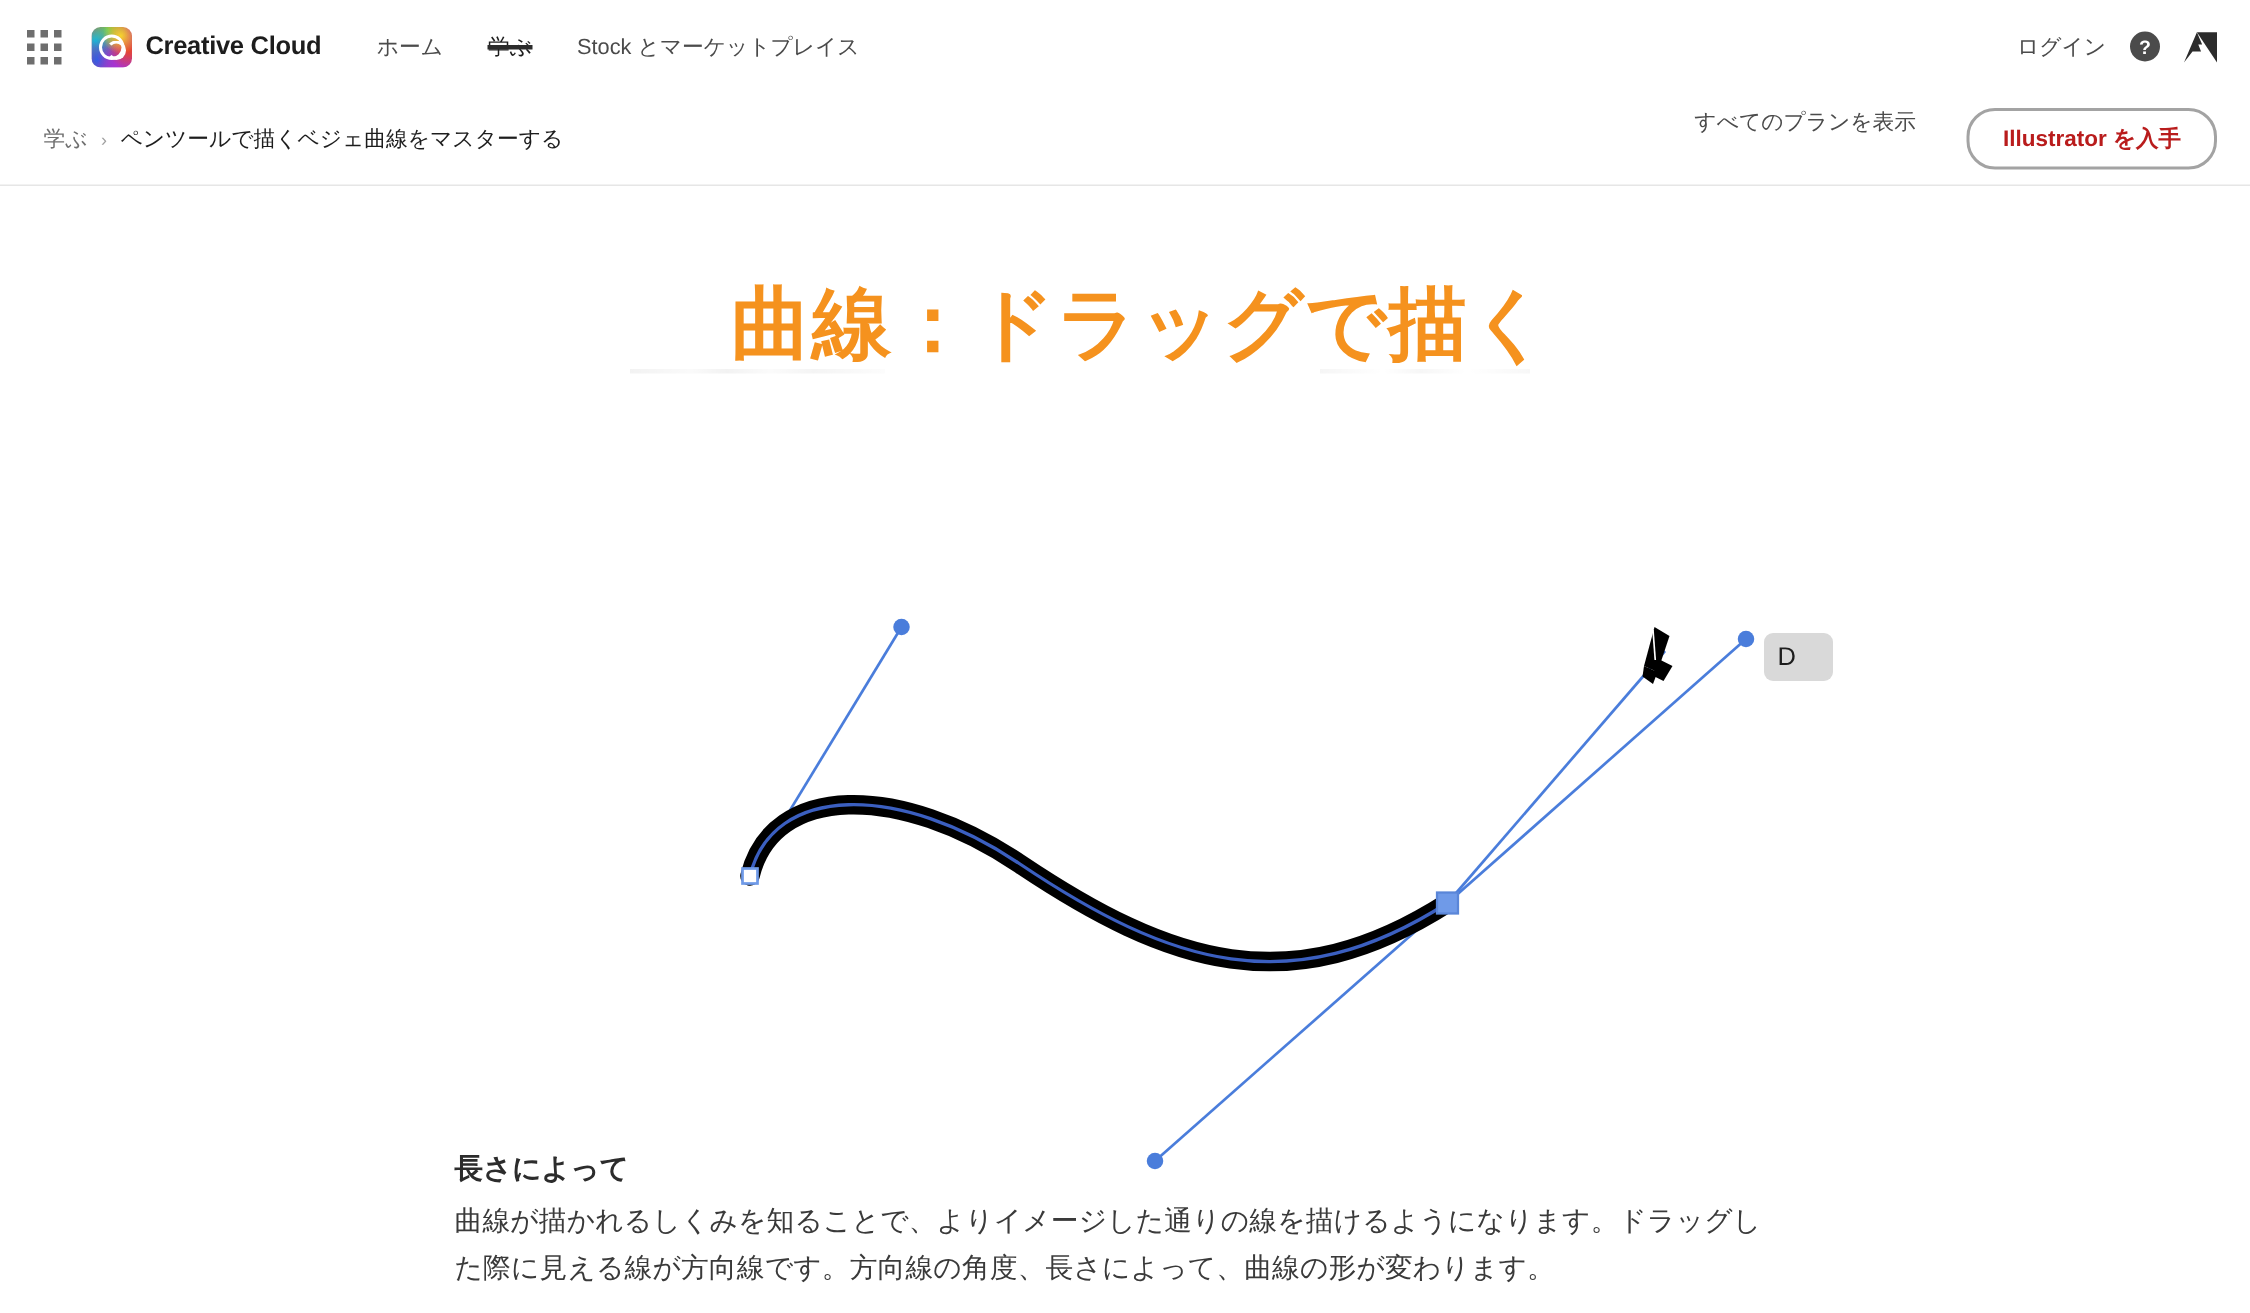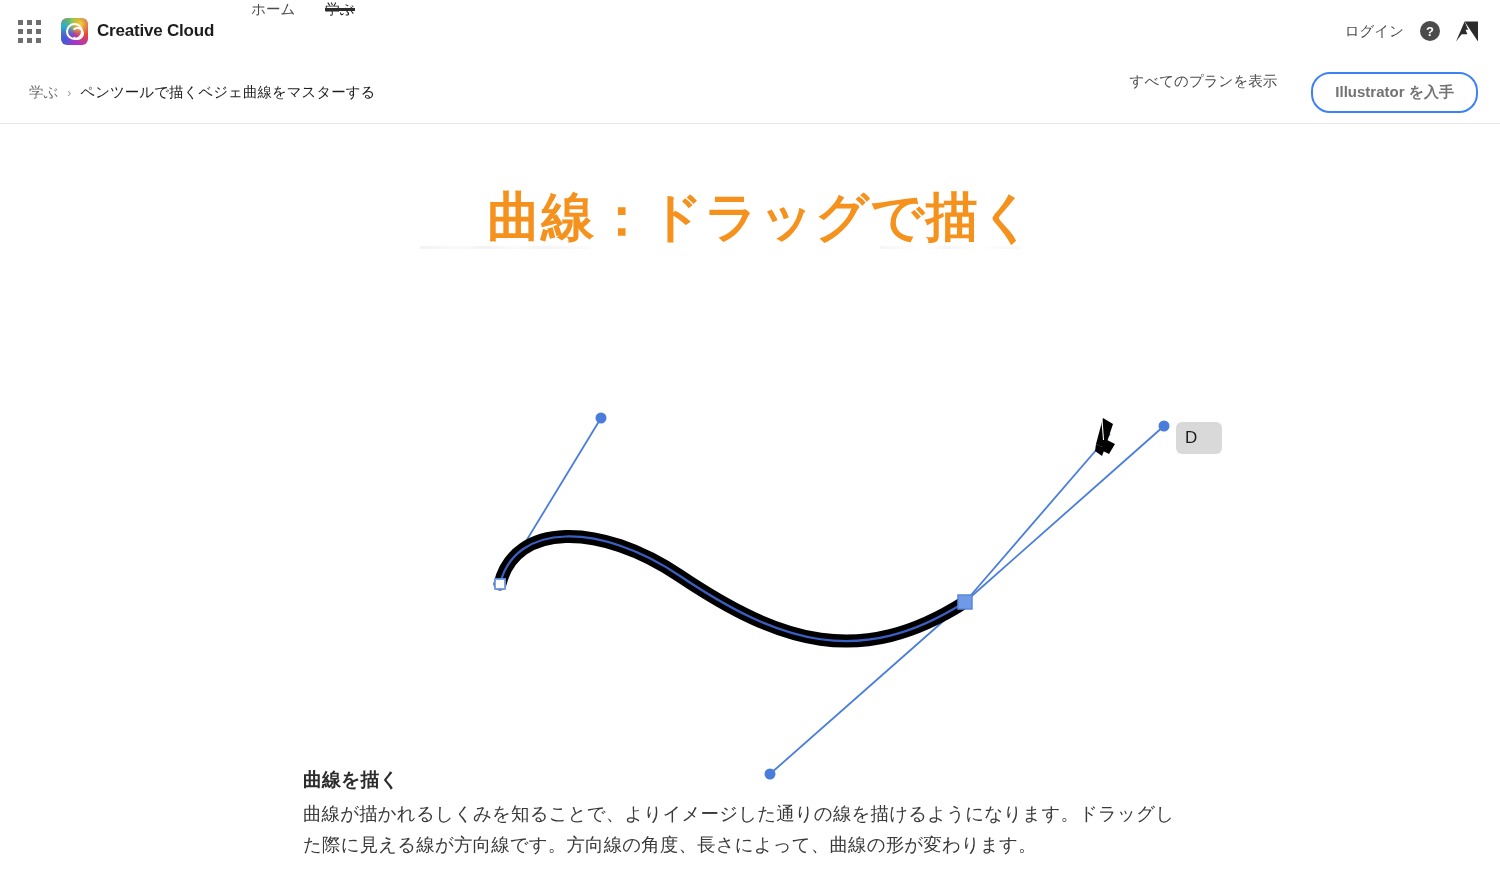--- a/index.html
+++ b/index.html
@@ -74,21 +74,21 @@
     border: 2.4px solid #ffffff;
     border-radius: 50%;
     border-left-color: transparent;
     z-index: 2;
   }
   .cc-brand-text {
     font-size: 17px; font-weight: bold; color: #1d1d1d;
     letter-spacing: -0.2px; white-space: nowrap;
   }
 
-  .nav-links { display: flex; align-items: flex-start; height: 62px; margin-left: 22px; }
+  .nav-links { display: flex; align-items: center; height: 62px; margin-left: 22px; }
   .nav-link {
     position: relative;
     display: flex; align-items: center;
     padding: 0 15px;
     font-size: 14.5px;
     color: #4b4b4b;
     cursor: pointer;
     white-space: nowrap;
   }
   .nav-link.active { color: #1d1d1d; }
@@ -122,24 +122,24 @@
     border-bottom: 1px solid #e6e6e6;
   }
   .crumbs { display: flex; align-items: center; gap: 9px; flex: 0 0 auto; }
   .crumb-parent { font-size: 14.5px; color: #707070; cursor: pointer; }
   .crumb-sep { font-size: 12px; color: #a0a0a0; }
   .crumb-current { font-size: 14.5px; font-weight: normal; color: #1d1d1d; }
   .subnav-spacer { flex: 1 1 auto; }
   .subnav-right { display: flex; gap: 34px; flex: 0 0 auto; }
   .plans-link { font-size: 14.5px; color: #4b4b4b; cursor: pointer; white-space: nowrap; }
   .get-btn {
-    border: 2px solid #3b82f6;
+    border: 2px solid #a3a3a3;
     border-radius: 19px;
     background: #ffffff;
-    color: #737373;
+    color: #b91c1c;
     font-family: inherit;
     font-size: 15px; font-weight: bold;
     padding: 9px 22px;
     cursor: pointer;
     white-space: nowrap;
   }
 
   
   .stage {
     position: relative;
@@ -242,20 +242,23 @@
     <span class="cc-brand-text">Creative Cloud</span>
   </div>
 
   <nav class="nav-links">
     <div class="nav-link">
       <span>ホーム</span>
     </div>
     <div class="nav-link active">
       <span>学ぶ</span>
     </div>
+    <div class="nav-link">
+      <span>Stock とマーケットプレイス</span>
+    </div>
   </nav>
 
   <div class="nav-spacer"></div>
 
   <div class="nav-right">
     <span class="login-link">ログイン</span>
     <span class="help-icon">?</span>
     <svg class="adobe-logo" viewBox="0 0 24 22">
       <path d="M0 0 L9.4 0 L9.4 22 L0 22 Z" fill="#ffffff"></path>
       <path d="M9.4 0 L24 0 L24 22 Z" fill="#2c2c2c"></path>
@@ -310,16 +313,16 @@
       <path d="M6,32 L14,36 L20,26 L12,22 Z" fill="#000000"></path>
       <path d="M7,2 L8.5,22" stroke="#ffffff" stroke-width="1.1" fill="none"></path>
     </g>
   </svg>
 
   <div class="pen-badge">
     <span>D</span>
   </div>
 
   <section class="caption">
-    <h2 class="caption-heading">曲線を描く</h2>
+    <h2 class="caption-heading">長さによって</h2>
     <p class="caption-body">曲線が描かれるしくみを知ることで、よりイメージした通りの線を描けるようになります。ドラッグした際に見える線が方向線です。方向線の角度、長さによって、曲線の形が変わります。</p>
   </section>
 </main>
 
 </body></html>

